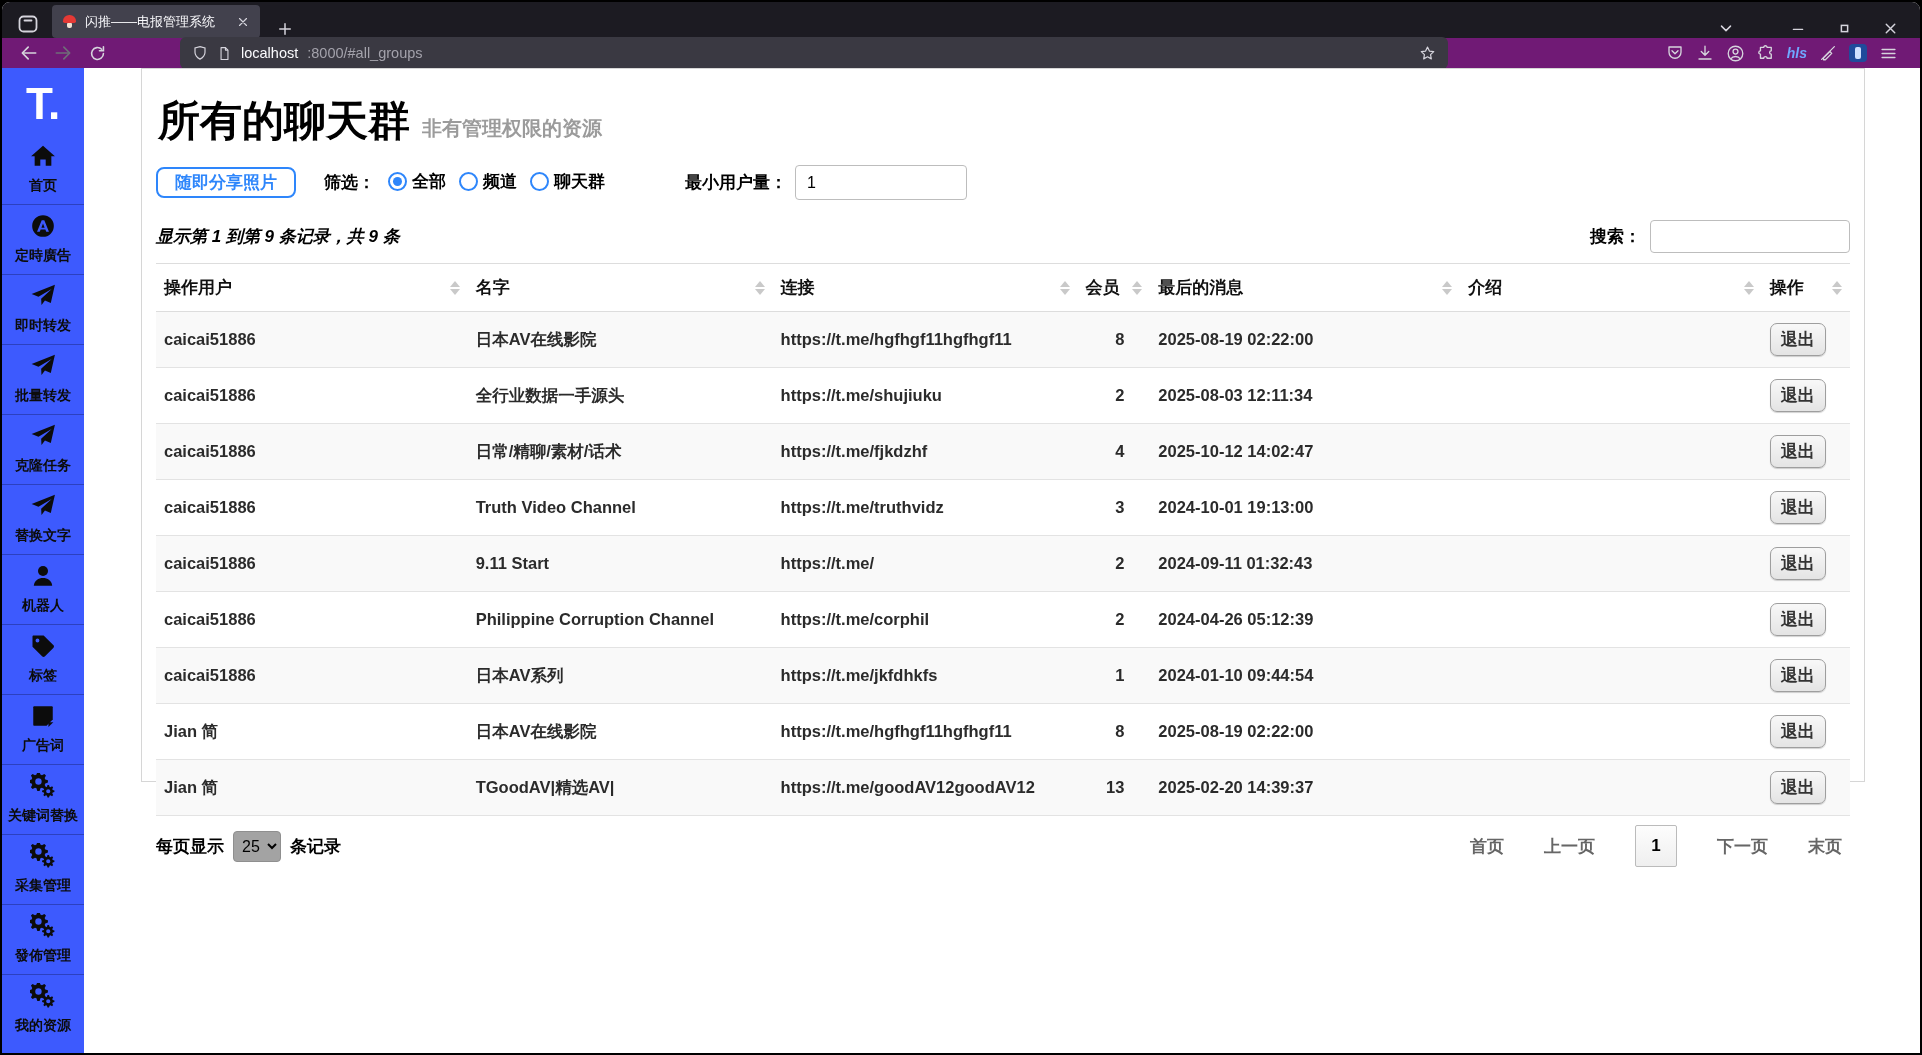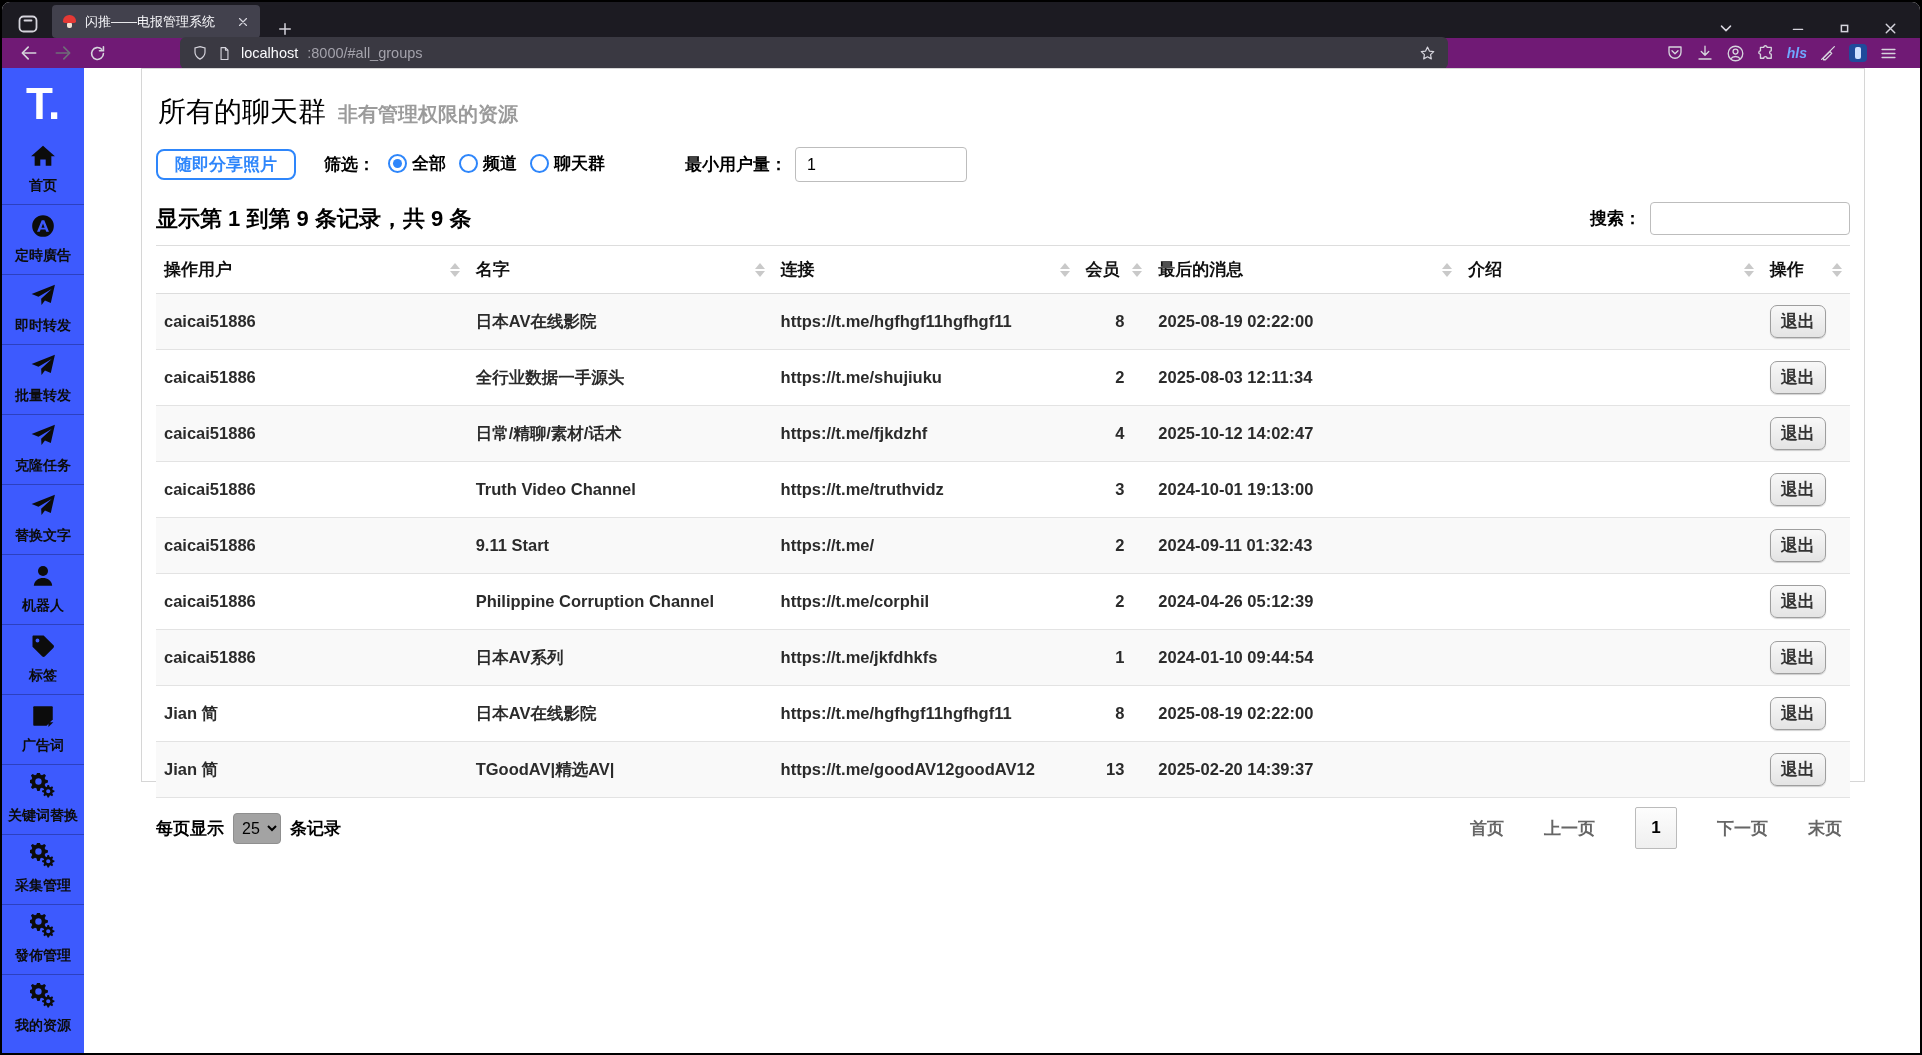--- a/index.html
+++ b/index.html
@@ -38,33 +38,33 @@
   .content{flex:1;display:flex;min-height:0;}
   .sidebar{width:82px;flex:0 0 auto;background:var(--sidebar-blue);color:#0c0c0c;overflow:hidden;}
   .logo{color:#fff;font-weight:900;font-size:44px;line-height:1;text-align:center;padding:14px 0 9px;}
   .side-item{display:flex;flex-direction:column;align-items:center;gap:4px;padding:8px 2px 9px;cursor:pointer;}
   .side-item + .side-item{border-top:1px solid rgba(0,0,30,0.28);}
   .side-item svg{width:26px;height:26px;fill:currentColor;}
   .side-label{font-size:14px;font-weight:700;white-space:nowrap;}
   .main{flex:1;background:#fff;position:relative;overflow:hidden;}
   .panel{position:absolute;left:57px;top:0;width:1724px;height:714px;border:1px solid #d6d6d6;background:#fff;padding:10px 14px;}
   .page-head{display:flex;align-items:baseline;gap:12px;margin:14px 0 0 2px;}
-  .page-title{font-size:28px;font-weight:400;color:#000;}
+  .page-title{font-size:42px;font-weight:700;color:#000;}
   .page-sub{font-size:20px;color:#9b9b9b;font-weight:600;}
   .controls{display:flex;align-items:center;margin-top:16px;}
   .share-btn{color:var(--accent);border:2px solid var(--accent);background:#fff;border-radius:8px;
     font-size:17px;font-weight:700;padding:2px 17px;cursor:pointer;font-family:inherit;}
   .filter-label{margin-left:28px;font-size:17px;font-weight:700;}
   .radio{display:inline-flex;align-items:center;gap:5px;margin-left:13px;font-weight:700;font-size:17px;cursor:pointer;}
   .radio-circle{width:19px;height:19px;border:2px solid var(--accent);border-radius:50%;display:inline-block;position:relative;background:#fff;}
   .radio-circle.checked::after{content:'';position:absolute;inset:3px;background:var(--accent);border-radius:50%;}
   .minusers-label{margin-left:80px;font-weight:700;font-size:17px;}
   .minusers-input{width:172px;height:35px;border:1px solid #bdbdbd;border-radius:4px;margin-left:8px;padding:0 11px;font-size:16px;font-family:inherit;}
   .records-row{display:flex;justify-content:space-between;align-items:center;margin-top:20px;}
-  .records-info{font-size:22px;font-weight:700;}
+  .records-info{font-size:17px;font-weight:700;font-style:italic;}
   .search-wrap{display:flex;align-items:center;gap:9px;font-weight:700;font-size:17px;}
   .search-input{width:200px;height:33px;border:1px solid #bdbdbd;border-radius:4px;font-size:16px;padding:0 8px;font-family:inherit;}
   table{width:100%;border-collapse:collapse;margin-top:10px;table-layout:fixed;}
   th{text-align:left;font-size:17px;font-weight:700;color:#111;padding:12px 26px 12px 8px;
     border-top:1px solid #ddd;border-bottom:1px solid #ddd;position:relative;cursor:pointer;}
   th:nth-child(1){width:18.4%;} th:nth-child(2){width:18%;} th:nth-child(3){width:18%;}
   th:nth-child(4){width:4.3%;} th:nth-child(5){width:18.3%;} th:nth-child(6){width:17.8%;}
   .sort{position:absolute;right:8px;top:50%;transform:translateY(-50%);display:flex;flex-direction:column;gap:2px;}
   .sort i{width:0;height:0;border-left:5px solid transparent;border-right:5px solid transparent;display:block;}
   .sort .up{border-bottom:6px solid #c9c9c9;}

